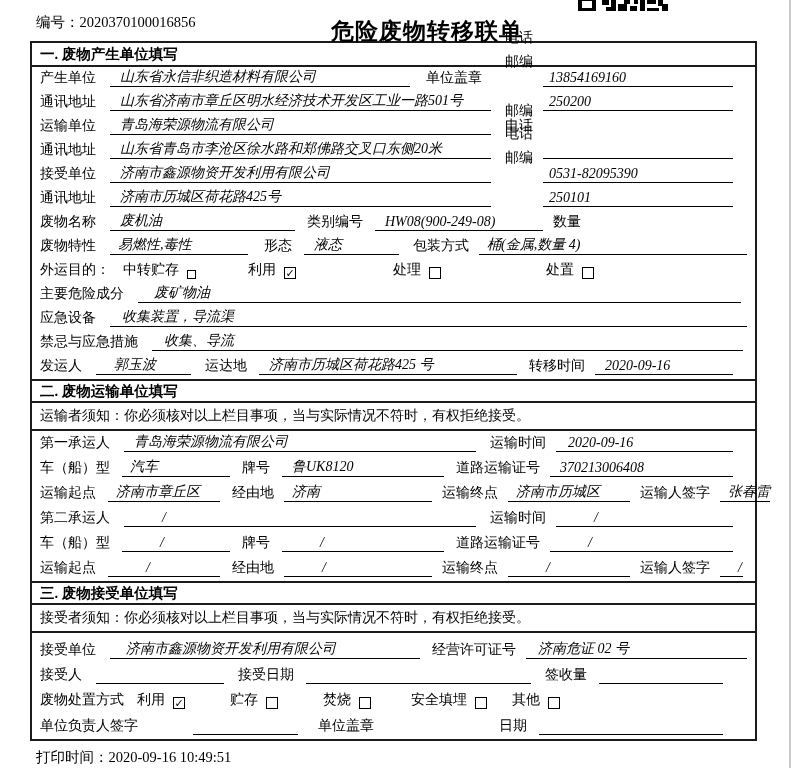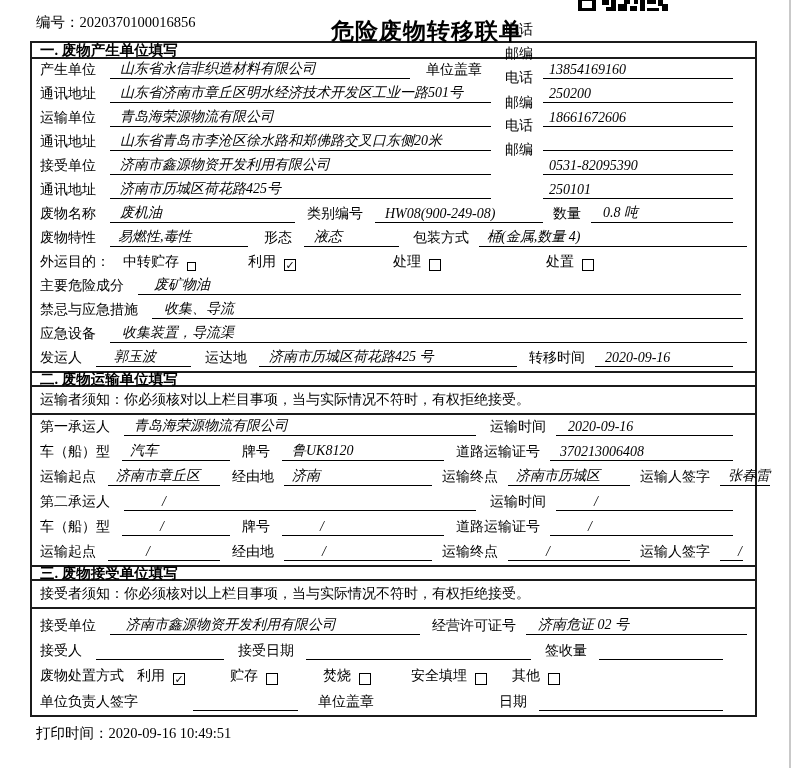--- a/index.html
+++ b/index.html
@@ -9,21 +9,21 @@
     font-family:"Liberation Serif","DejaVu Serif",serif;
     font-size:14px;
   }
   
   .doc-header{position:relative;height:41px;}
   .doc-no{position:absolute;left:36px;top:13px;font-size:14.5px;white-space:nowrap;}
   .doc-title{position:absolute;left:331px;top:16px;margin:0;font-size:23px;font-weight:700;letter-spacing:1px;white-space:nowrap;}
   .qr{position:absolute;left:578px;top:0;}
   
   .form-table{margin-left:30px;width:727px;border:2px solid #1b1b1b;box-sizing:border-box;background:#fff;}
-  .sech{box-sizing:border-box;height:16px;display:flex;align-items:center;padding:4px 8px;
+  .sech{box-sizing:border-box;height:24px;display:flex;align-items:center;padding:4px 8px;
         font-weight:700;font-size:14.5px;border-bottom:2px solid #1b1b1b;white-space:nowrap;}
   .sech.mid{border-top:2px solid #1b1b1b;}
   .notice{box-sizing:border-box;height:28px;display:flex;align-items:center;padding:0 8px;
           border-bottom:2px solid #1b1b1b;white-space:nowrap;}
   .row{box-sizing:border-box;display:flex;align-items:flex-end;padding:0 8px 4px 8px;}
   .h24{height:24px}.h25{height:25px}.h26{height:26px}.h30{height:30px}
   .lab{white-space:nowrap;flex:0 0 auto;}
   .u{border-bottom:1.2px solid #000;white-space:nowrap;box-sizing:border-box;min-height:16px;flex:0 0 auto;font-style:italic;}
   .uflex{flex:1 1 auto;}
   .lgrp{flex:1 1 auto;display:flex;align-items:flex-end;min-width:0;}
@@ -107,21 +107,20 @@
     </span>
   </div>
 
   <div class="row h24">
     <span class="lgrp">
       <span class="lab">运输单位</span>
       <span class="u uflex pl10 ml14 mr14">青岛海荣源物流有限公司</span>
     </span>
     <span class="rgrp">
       <span class="lab">电话</span>
-      <span class="u">18661672606</span>
     </span>
   </div>
 
   <div class="row h24">
     <span class="lgrp">
       <span class="lab">通讯地址</span>
       <span class="u uflex pl10 ml14 mr14">山东省青岛市李沧区徐水路和郑佛路交叉口东侧20米</span>
     </span>
     <span class="rgrp">
       <span class="lab">邮编</span>
@@ -150,21 +149,20 @@
       <span class="u">250101</span>
     </span>
   </div>
 
   <div class="row h24">
     <span class="lab">废物名称</span>
     <span class="u w185 pl10 ml14">废机油</span>
     <span class="lab ml12">类别编号</span>
     <span class="u w168 pl10 ml12">HW08(900-249-08)</span>
     <span class="lab ml10">数量</span>
-    <span class="u uflex pl12 ml10 mr14">0.8 吨</span>
   </div>
 
   <div class="row h24">
     <span class="lab">废物特性</span>
     <span class="u w138 pl8 ml14">易燃性,毒性</span>
     <span class="lab ml16">形态</span>
     <span class="u w95 pl10 ml12">液态</span>
     <span class="lab ml14">包装方式</span>
     <span class="u uflex pl8 ml10 mr0">桶(金属,数量 4)</span>
   </div>
@@ -188,27 +186,27 @@
       <span class="cb"></span>
     </span>
   </div>
 
   <div class="row h24">
     <span class="lab">主要危险成分</span>
     <span class="u uflex pl16 ml14 mr6">废矿物油</span>
   </div>
 
   <div class="row h24">
+    <span class="lab">应急设备</span>
+    <span class="u uflex pl12 ml14 mr0">收集装置，导流渠</span>
+  </div>
+
+  <div class="row h24">
     <span class="lab">禁忌与应急措施</span>
     <span class="u uflex pl12 ml14 mr4">收集、导流</span>
-  </div>
-
-  <div class="row h24">
-    <span class="lab">应急设备</span>
-    <span class="u uflex pl12 ml14 mr0">收集装置，导流渠</span>
   </div>
 
   <div class="row h24">
     <span class="lab">发运人</span>
     <span class="u w95 pl18 ml14">郭玉波</span>
     <span class="lab ml14">运达地</span>
     <span class="u w258 pl10 ml12">济南市历城区荷花路425 号</span>
     <span class="lab ml12">转移时间</span>
     <span class="u uflex pl10 ml10 mr14">2020-09-16</span>
   </div>

